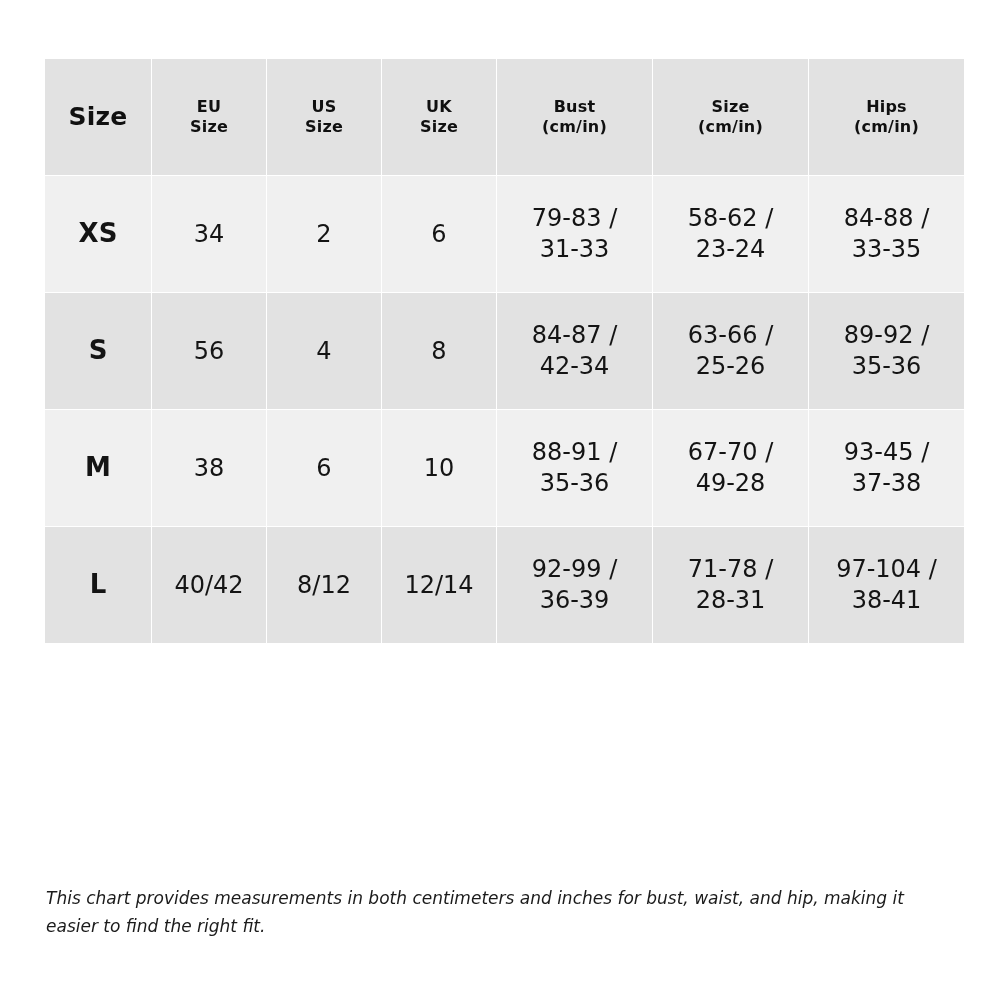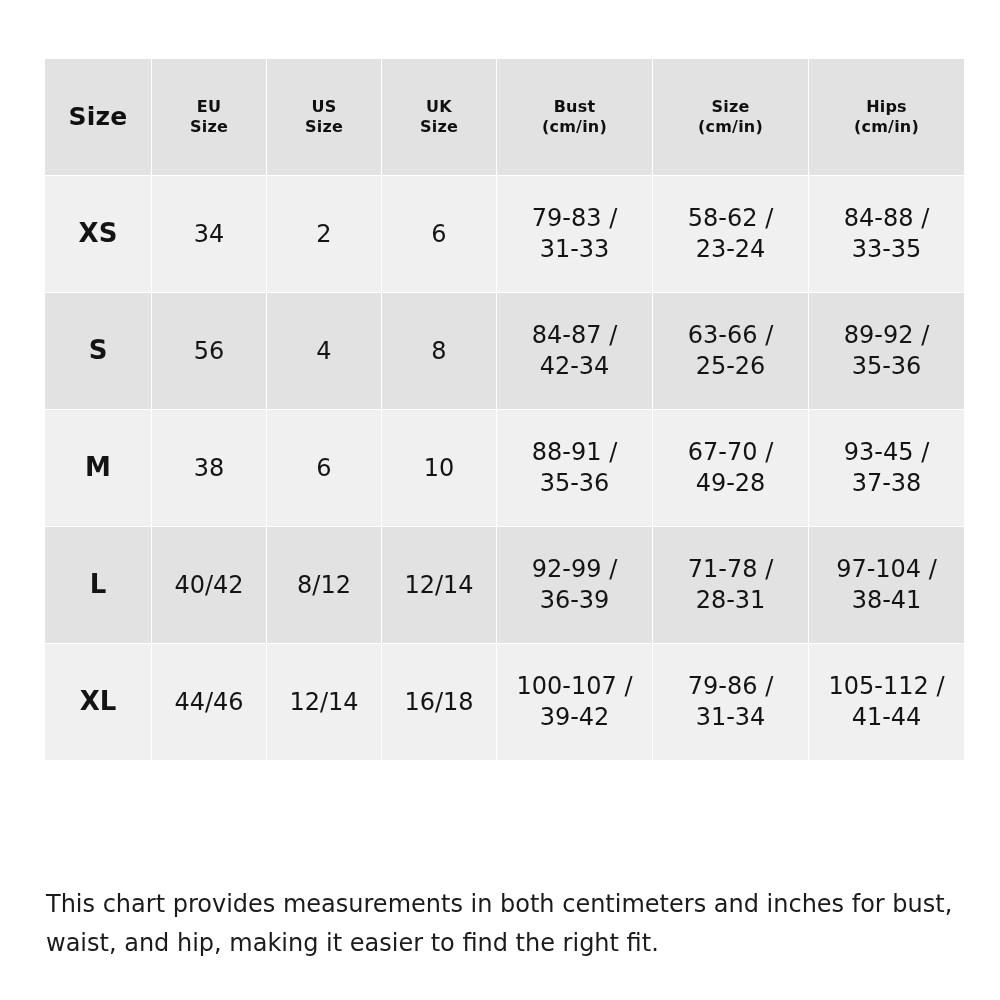--- a/index.html
+++ b/index.html
@@ -76,23 +76,24 @@
     font-size: 26px;
   }
   tbody td .m-line { display: block; }
   tbody td.meas { font-size: 24px; }
 
   .footnote {
     position: absolute;
     left: 46px;
     top: 885px;
     width: 910px;
-    font-size: 24px;
+    font-size: 17px;
     line-height: 1.62;
     color: #1b1b1b;
+    font-style: italic;
   }
 </style>
 </head>
 <body>
 
 <div class="page">
 
   <div class="table-wrap">
     <table class="size-chart">
       <colgroup>
@@ -206,38 +207,20 @@
           <td class="meas">
             <span class="m-line">71-78 /</span>
             <span class="m-line">28-31</span>
           </td>
           <td class="meas">
             <span class="m-line">97-104 /</span>
             <span class="m-line">38-41</span>
           </td>
         </tr>
 
-        <tr class="shade-light">
-          <td class="size-cell">XL</td>
-          <td>44/46</td>
-          <td>12/14</td>
-          <td>16/18</td>
-          <td class="meas">
-            <span class="m-line">100-107 /</span>
-            <span class="m-line">39-42</span>
-          </td>
-          <td class="meas">
-            <span class="m-line">79-86 /</span>
-            <span class="m-line">31-34</span>
-          </td>
-          <td class="meas">
-            <span class="m-line">105-112 /</span>
-            <span class="m-line">41-44</span>
-          </td>
-        </tr>
 
 
       </tbody>
     </table>
   </div>
 
   <div class="footnote">This chart provides measurements in both centimeters and inches for bust, waist, and hip, making it easier to find the right fit.</div>
 
 </div>
 

